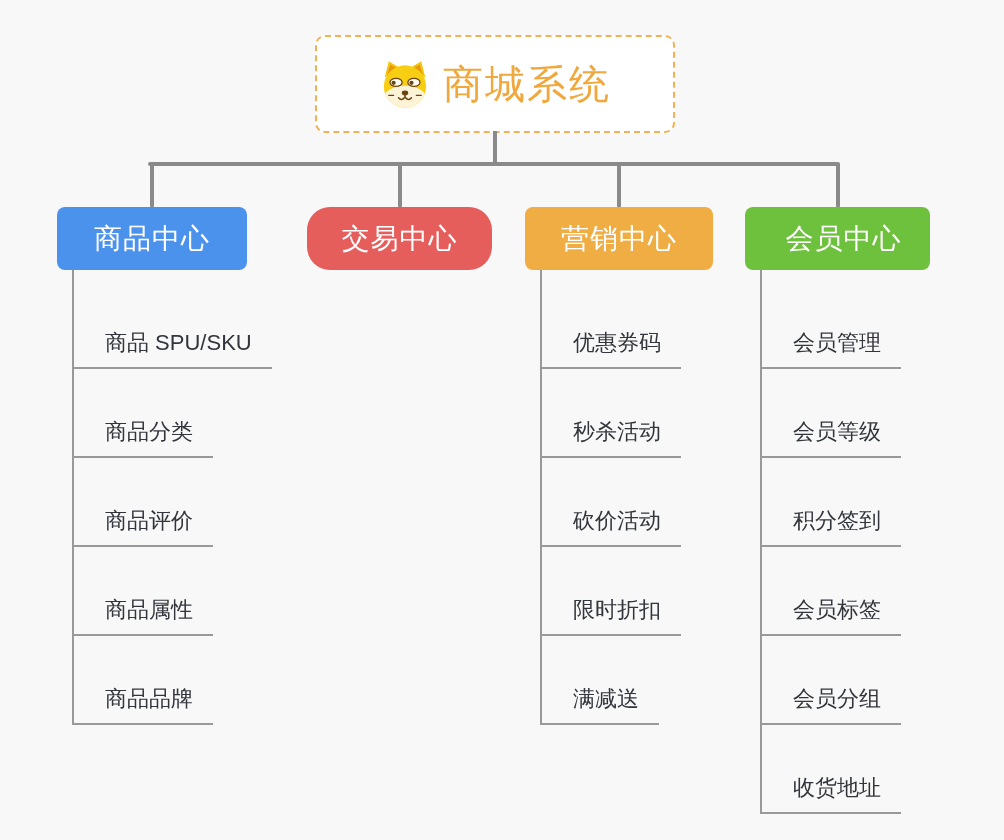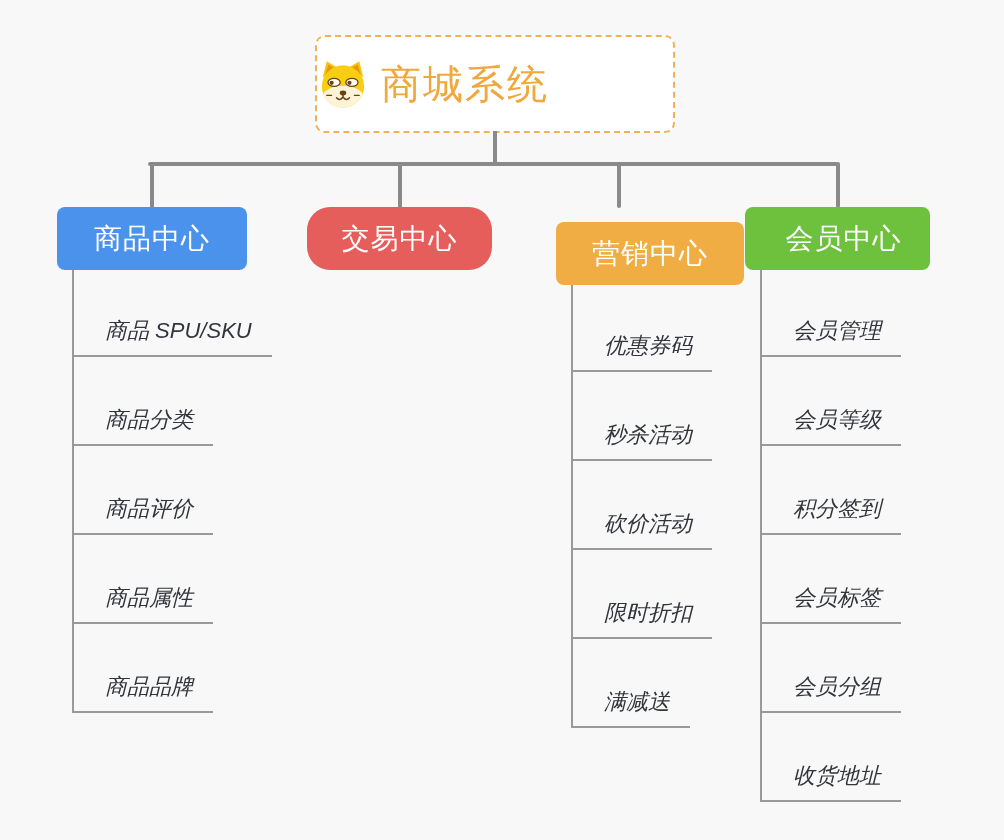--- a/index.html
+++ b/index.html
@@ -21,20 +21,21 @@
     left: 315px;
     top: 35px;
     width: 360px;
     height: 98px;
     box-sizing: border-box;
     background: #ffffff;
     border: 2px dashed #f3b155;
     border-radius: 10px;
     display: flex;
     align-items: center;
+    justify-content: center;
     gap: 12px;
     cursor: pointer;
   }
   .root-title {
     font-size: 40px;
     color: #f0a73c;
     letter-spacing: 2px;
     white-space: nowrap;
   }
   .dog-icon { width: 52px; height: 50px; display: block; }
@@ -67,22 +68,21 @@
     justify-content: center;
     color: #ffffff;
     font-size: 28px;
     letter-spacing: 1px;
     white-space: nowrap;
     cursor: pointer;
   }
   .children {
     position: relative;
     margin-left: 15px;
-    padding-top: 46px;
-    font-style: italic;
+    padding-top: 58px;
   }
   .children::before {           
     content: "";
     position: absolute;
     left: 0;
     top: 0;
     bottom: 0;
     width: 2px;
     background: #999999;
   }
@@ -142,21 +142,21 @@
           <div class="child">商品 SPU/SKU</div>
           <div class="child">商品分类</div>
           <div class="child">商品评价</div>
           <div class="child">商品属性</div>
           <div class="child">商品品牌</div>
         </div>
       </div>
       <div class="branch" style="left: 307px; width: 185px;">
         <div class="branch-box" style="background: rgb(230, 94, 92); border-radius: 23px;">交易中心</div>
       </div>
-      <div class="branch" style="left: 556px; width: 188px; margin-top: 15px;">
+      <div class="branch" style="left: 525px; width: 188px;">
         <div class="branch-box" style="background: rgb(239, 173, 67);">营销中心</div>
         <div class="children">
           <div class="child">优惠券码</div>
           <div class="child">秒杀活动</div>
           <div class="child">砍价活动</div>
           <div class="child">限时折扣</div>
           <div class="child">满减送</div>
         </div>
       </div>
       <div class="branch" style="left: 745px; width: 185px;">

